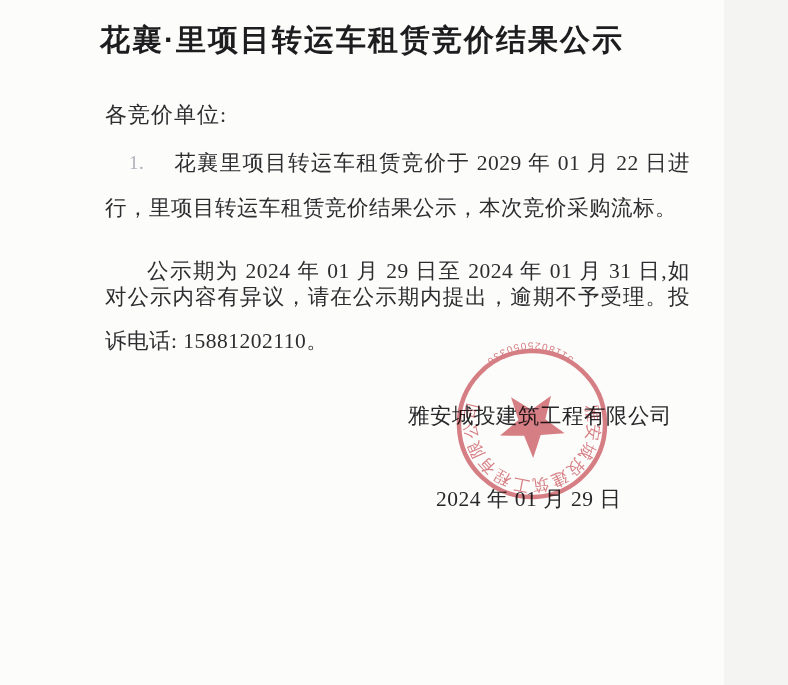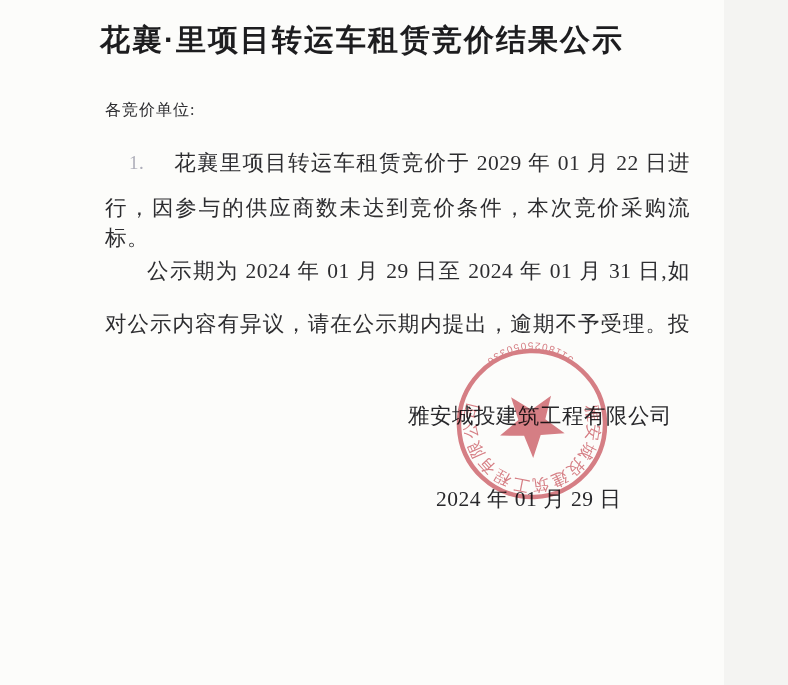--- a/index.html
+++ b/index.html
@@ -22,21 +22,21 @@
     font-family:"Liberation Sans","DejaVu Sans",sans-serif;
     font-weight:700;
     font-size:30px;
     letter-spacing:2px;
     color:#1d1d1f;
     white-space:nowrap;
   }
   .salutation{
     position:absolute;
     left:105px; top:100px;
-    font-size:16px;
+    font-size:22px;
     letter-spacing:1px;
     white-space:nowrap;
   }
   .line{
     position:absolute;
     left:105px;
     width:585px;
     font-size:21.5px;
     line-height:30px;
     letter-spacing:0.5px;
@@ -61,21 +61,21 @@
   .p1l1 .para-text{
     flex:1 1 auto;
     display:block;
     margin-left:30px;
     text-align:justify;
     text-align-last:justify;
     text-justify:inter-character;
   }
   .p1l2{ top:193px; }
   .p2l1{ top:256px; padding-left:42px; width:543px; }
-  .p2l2{ top:282px;margin-top:27px; }
+  .p2l2{ top:282px; }
   .p2l3{ top:326px; }
   .company-name{
     position:absolute;
     left:408px; top:401px;
     font-size:21.5px;
     letter-spacing:0.5px;
     color:#28282b;
     white-space:nowrap;
   }
   .sign-date{
@@ -103,26 +103,27 @@
 
   <div class="doc-title">花襄·里项目转运车租赁竞价结果公示</div>
 
   <div class="salutation">各竞价单位:</div>
 
   <div class="line p1l1">
     <span class="para-number">1.</span>
     <span class="para-text">花襄里项目转运车租赁竞价于 2029 年 01 月 22 日进</span>
   </div>
 
-  <div class="line p1l2 justify-para">行，因参与的供应商数未达到竞价条件，本次竞价采购流标。</div>
+  <div class="line p1l2 justify-para">行，里项目转运车租赁竞价结果公示，本次竞价采购流标。</div>
 
   <div class="line p2l1 justify-full">公示期为 2024 年 01 月 29 日至 2024 年 01 月 31 日,如</div>
 
   <div class="line p2l2 justify-full">对公示内容有异议，请在公示期内提出，逾期不予受理。投</div>
 
+  <div class="line p2l3">诉电话: 15881202110。</div>
 
   <div class="company-name">雅安城投建筑工程有限公司</div>
 
   <div class="sign-date">2024 年 01 月 29 日</div>
 
   <div class="stamp">
     <svg width="170" height="170" viewBox="0 0 170 170">
       <defs>
         <path id="ringTextPath" d="M 32.4,104.2 A 56,56 0 1 1 137.6,104.2" fill="none"></path>
         <path id="serialPath" d="M 24.5,123.5 A 64,64 0 0 0 145.5,123.5" fill="none"></path>

